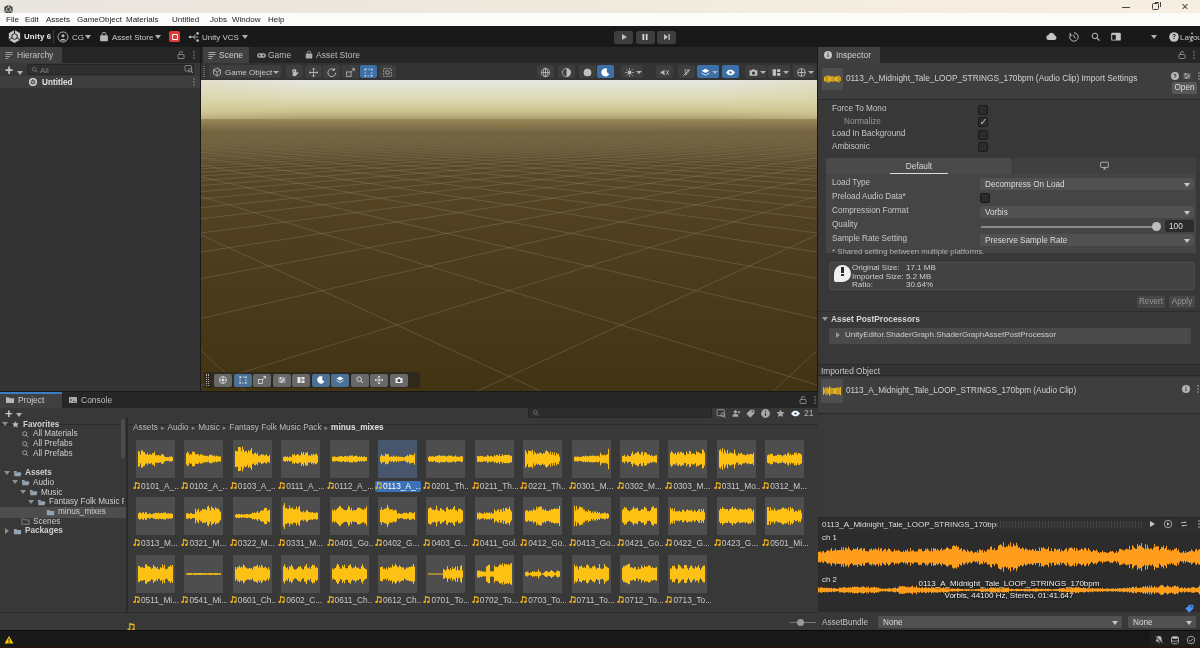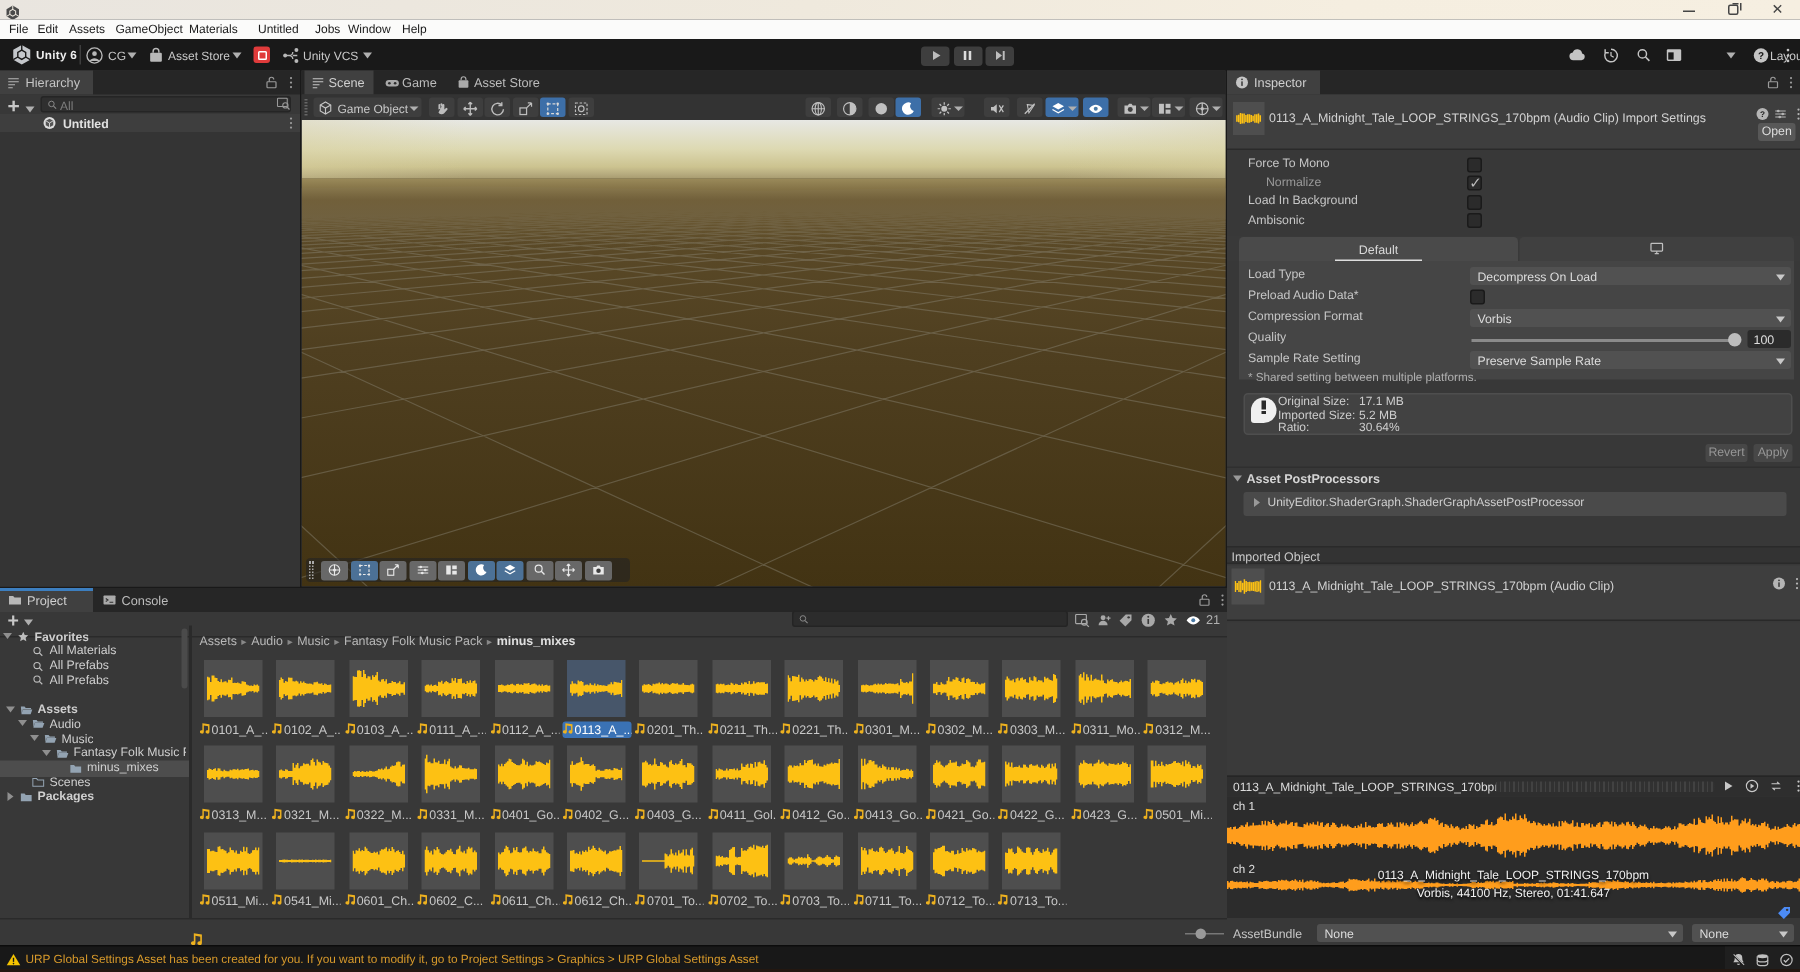--- a/index.html
+++ b/index.html
@@ -1139,21 +1139,20 @@
       <div class="dd" style="left:310px;top:569px;width:68px">None</div>
     </div>
     <div class="ab" style="left:0;top:630px;width:1200px;height:18px;background:#181818;border-top:1px solid #0c0c0c">
       <div style="position:absolute;left:4px;top:4px">
         <svg width="10" height="10" viewBox="0 0 20 20" style="display:block">
           <path d="M10 2 19 17H1Z" fill="#f5c400"></path>
           <rect x="9.1" y="7" width="1.8" height="5.5" fill="#191919"></rect>
           <circle cx="10" cy="14.8" r="1.1" fill="#191919"></circle>
         </svg>
       </div>
-      <div style="position:absolute;left:17px;top:4px;font-size:7.9px;color:#d89a2b;white-space:nowrap">URP Global Settings Asset has been created for you. If you want to modify it, go to Project Settings &gt; Graphics &gt; URP Global Settings Asset</div>
       <div style="position:absolute;left:1150px;top:0;width:50px;height:17px;background:#1f1f1f"></div>
       <div style="position:absolute;left:1154px;top:4px">
         <svg width="10" height="10" viewBox="0 0 20 20" style="display:block">
           <path d="M10 2a5 5 0 0 1 5 5c0 4 1.5 5.5 2 6H3c.5-.5 2-2 2-6a5 5 0 0 1 5-5Z" fill="#c0c0c0"></path>
           <path d="M8.5 15a1.8 1.8 0 0 0 3 0" stroke="#c0c0c0" stroke-width="1.4" fill="none"></path>
           <path d="M3 3l14 14" stroke="#191919" stroke-width="2.6"></path>
           <path d="M3.5 2.5l14 14" stroke="#c0c0c0" stroke-width="1.4"></path>
         </svg>
       </div>
       <div style="position:absolute;left:1170px;top:4px">

